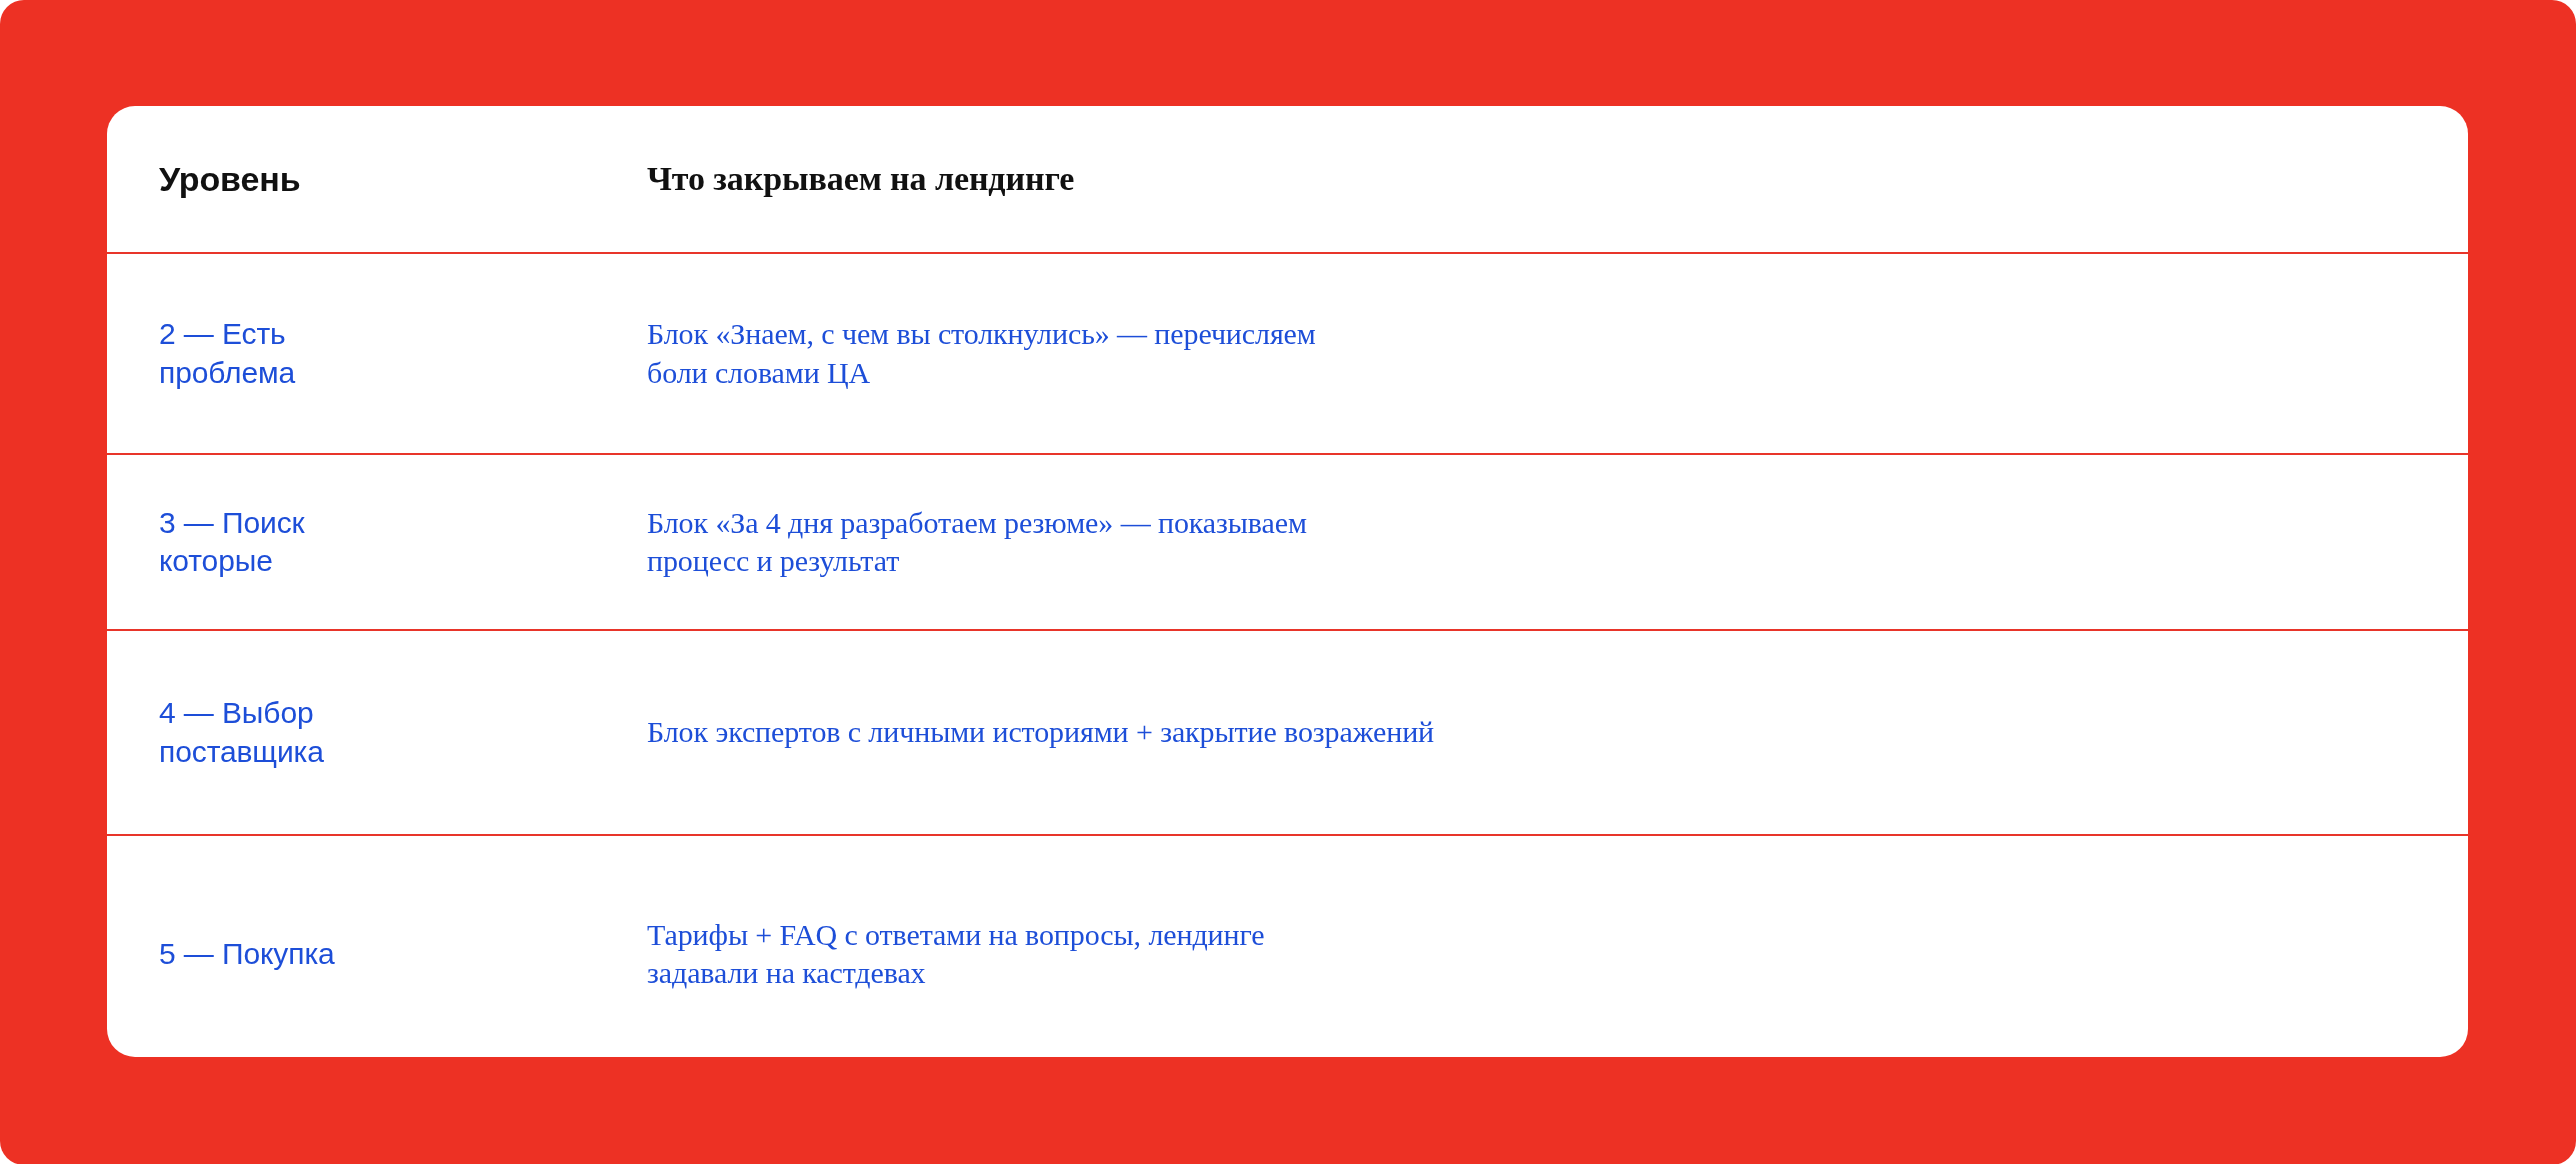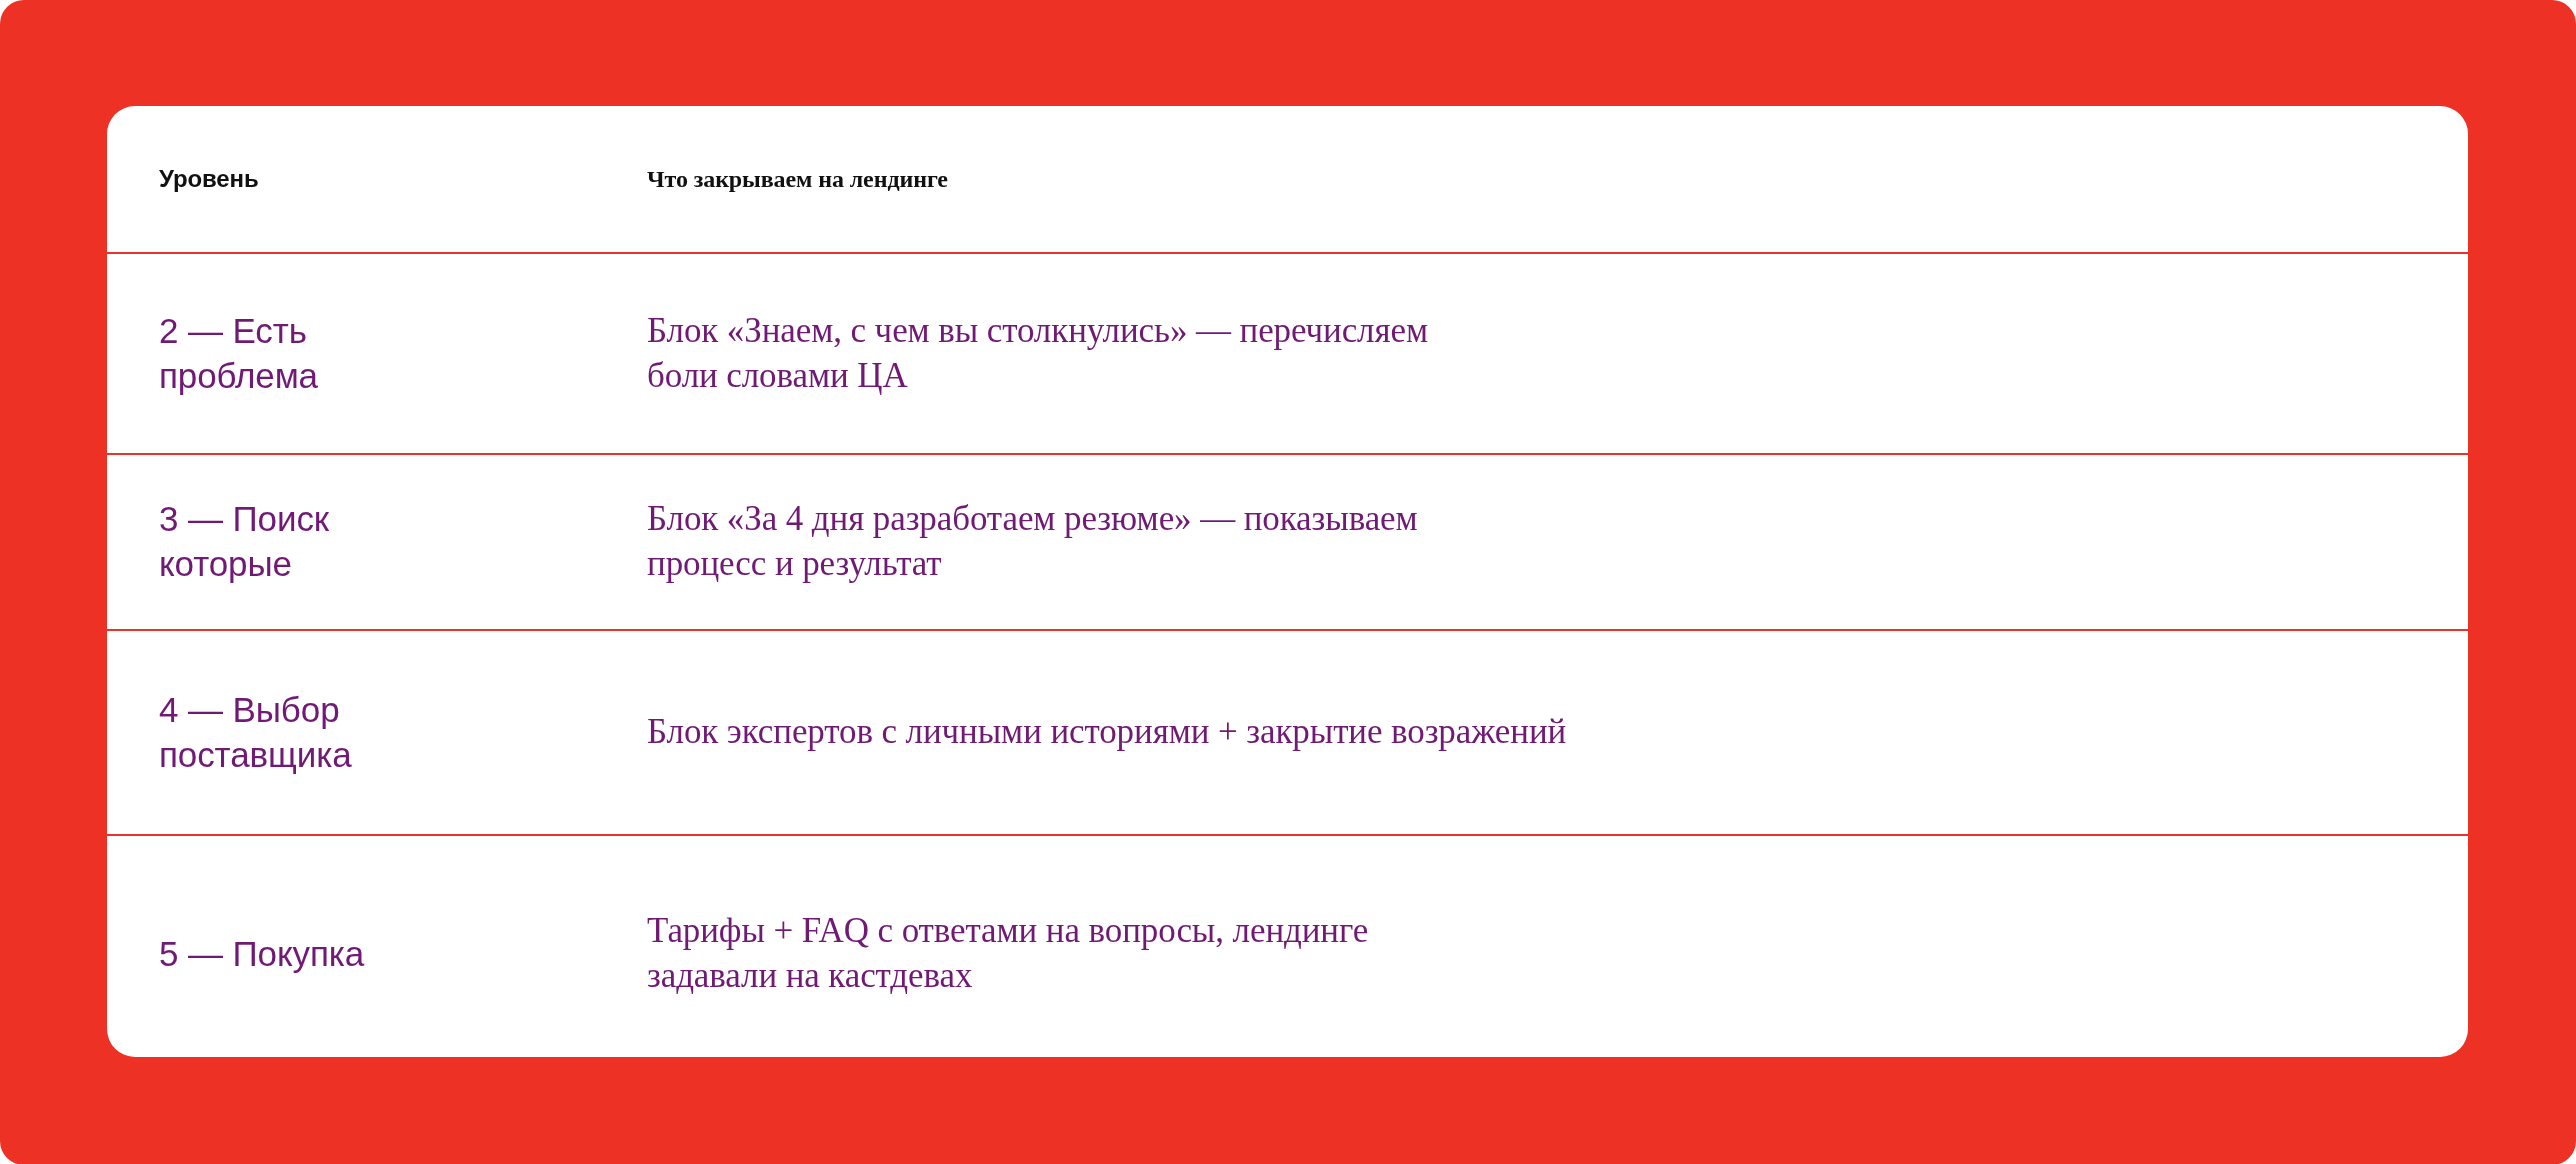--- a/index.html
+++ b/index.html
@@ -86,33 +86,33 @@
   .cell-level .inner {
     padding: 0 27px 0 52px;
   }
   .cell-what .inner {
     padding: 0 40px 0 56px;
     font-family: Liberation Serif, serif;
   }
 
   
   .head-text {
-    font-size: 24px;
+    font-size: 34px;
     font-weight: 700;
     line-height: 1.2;
     color: #111111;
     letter-spacing: -0.1px;
     white-space: nowrap;
   }
 
   .body-text {
-    font-size: 35px;
+    font-size: 30px;
     font-weight: 400;
     line-height: 1.28;
-    color: #701a75;
+    color: #1d4ed8;
     letter-spacing: -0.1px;
   }
 
   .body-text .ln {
     display: block;
   }
 
   
   .row-head { height: 147px; }
   .row-r1   { height: 201px; }

